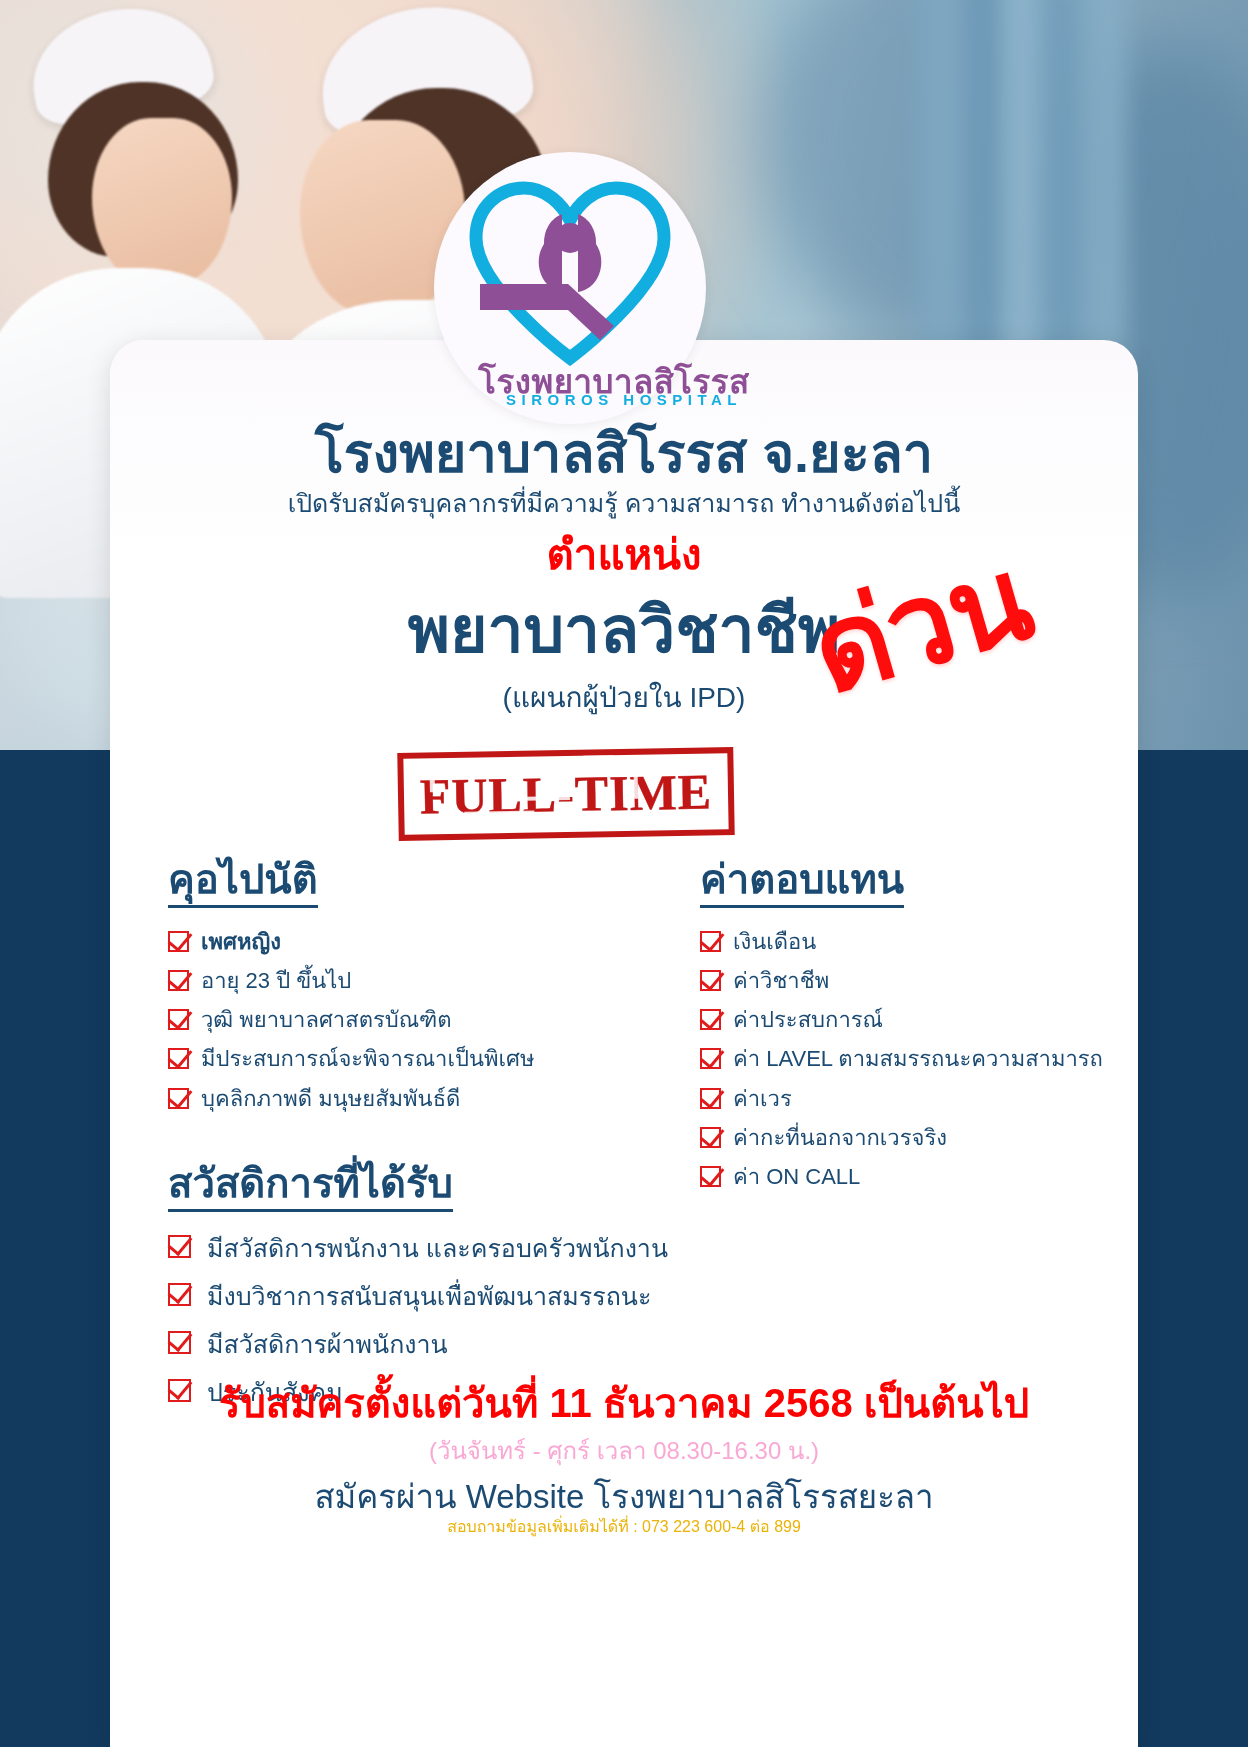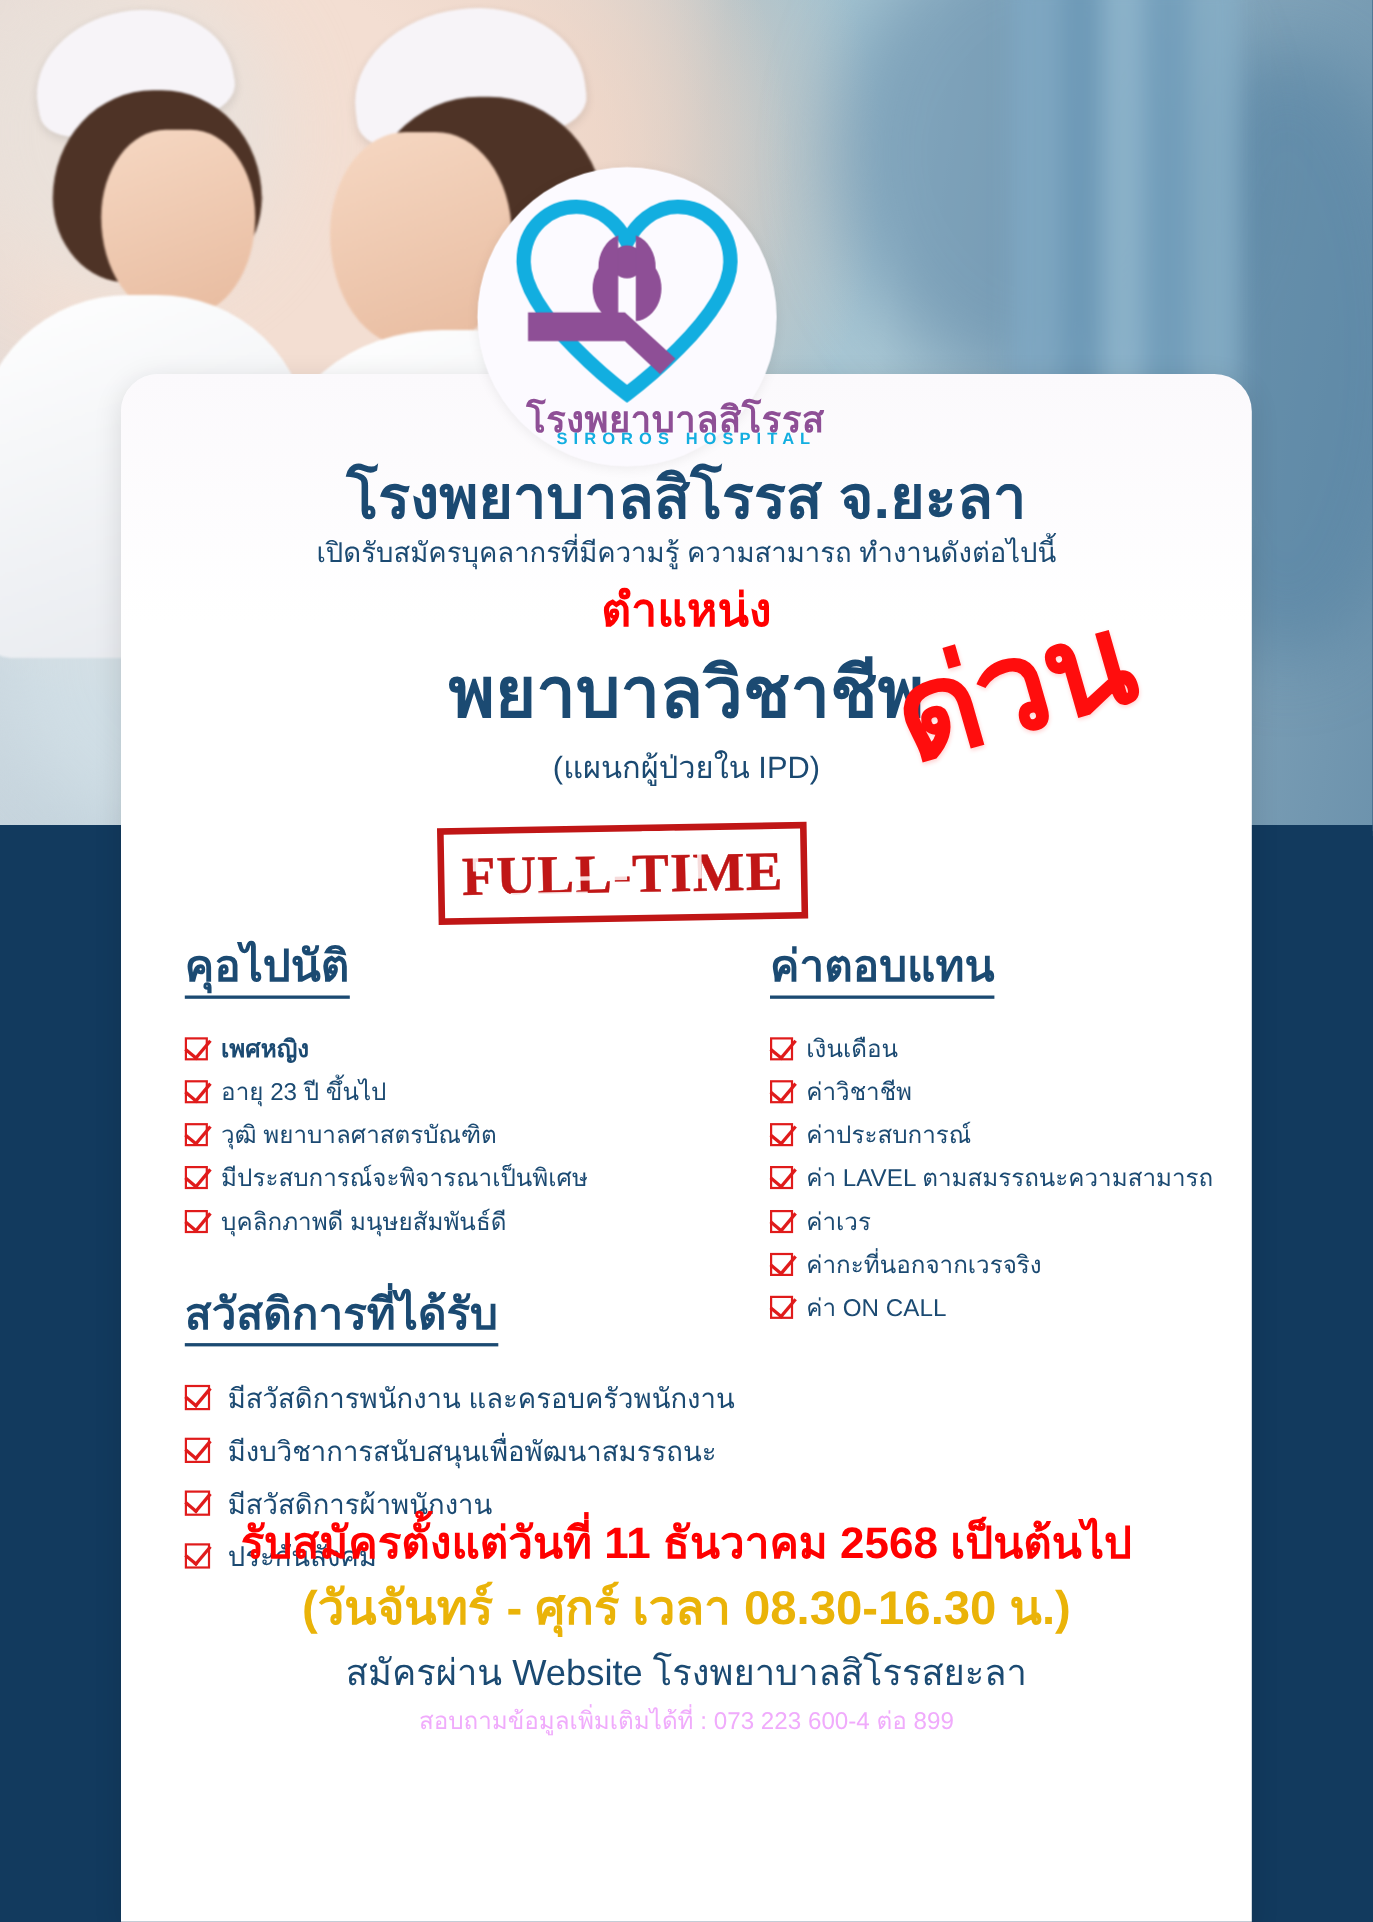--- a/index.html
+++ b/index.html
@@ -126,21 +126,21 @@
   .col-left{position:absolute;left:168px;top:0;width:520px;}
   .col-right{position:absolute;left:700px;top:0;width:470px;}
 
   .sec-title{
     font-size:40px;font-weight:bold;color:#1b4a72;line-height:1.2;
     display:inline-block;
     border-bottom:3px solid #1b4a72;
     padding-bottom:2px;
   }
   .sec-title.wide{}
-  .list{margin-top:32px;}
+  .list{margin-top:20px;}
   .li{
     display:flex;align-items:flex-start;gap:12px;margin-bottom:11px;
     font-size:22px;color:#1b4a72;line-height:1.28;
   }
   .li.big{font-size:25px;margin-bottom:16px;gap:16px;}
   .li .txt{flex:1;}
   .cbx{
     flex:0 0 auto;width:21px;height:21px;margin-top:3px;
     border:2.5px solid #e01b1b;position:relative;box-sizing:border-box;
   }
@@ -149,23 +149,23 @@
     width:11px;height:19px;border:solid #e01b1b;
     border-width:0 3.2px 3.2px 0;transform:rotate(40deg);
   }
   .li.big .cbx{width:23px;height:23px;}
 
   .sec2{margin-top:46px;}
 
   
   .footer{position:absolute;left:0;top:1378px;width:1248px;text-align:center;z-index:8;}
   .f1{font-size:40px;font-weight:bold;color:#ff0000;line-height:1.25;}
-  .f2{margin-top:8px;font-size:43px;color:#eab308;line-height:1.25;font-weight:bold;}
+  .f2{margin-top:8px;font-size:24px;color:#f9a8d4;line-height:1.25;}
   .f3{margin-top:10px;font-size:33px;color:#1b4a72;line-height:1.25;}
-  .f4{margin-top:10px;font-size:22px;color:#f0abfc;line-height:1.25;}
+  .f4{margin-top:0;font-size:16px;color:#eab308;line-height:1.25;}
 </style>
 </head>
 <body>
 
 <div class="bg-photo">
   <div class="blob b1"></div>
   <div class="blob b2"></div>
   <div class="blob b3"></div>
   <div class="curtain"></div>
   <div class="blob b4"></div>

